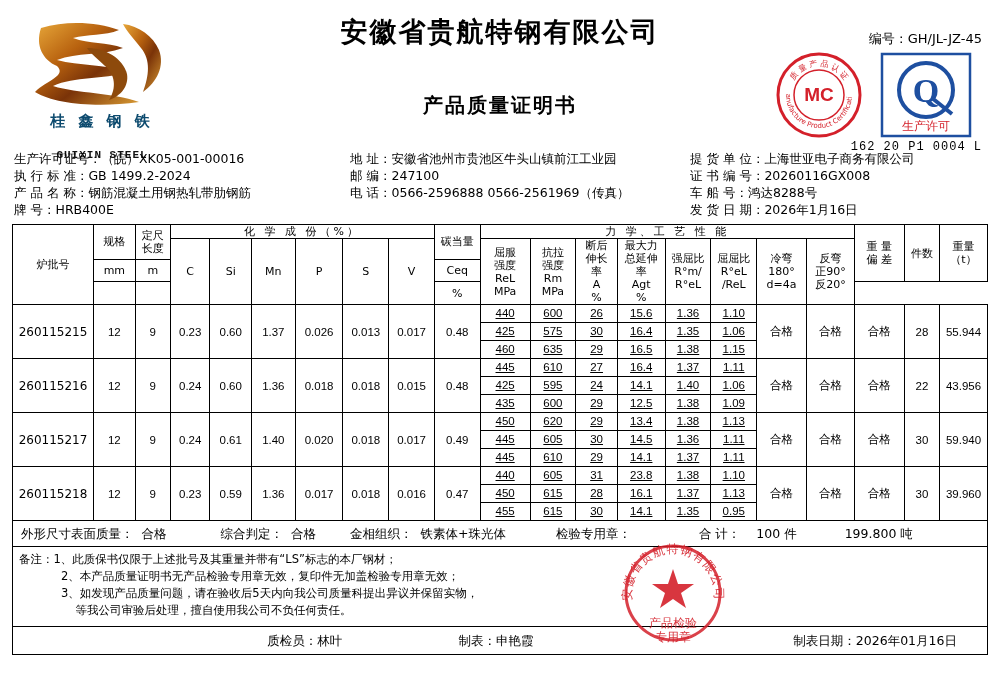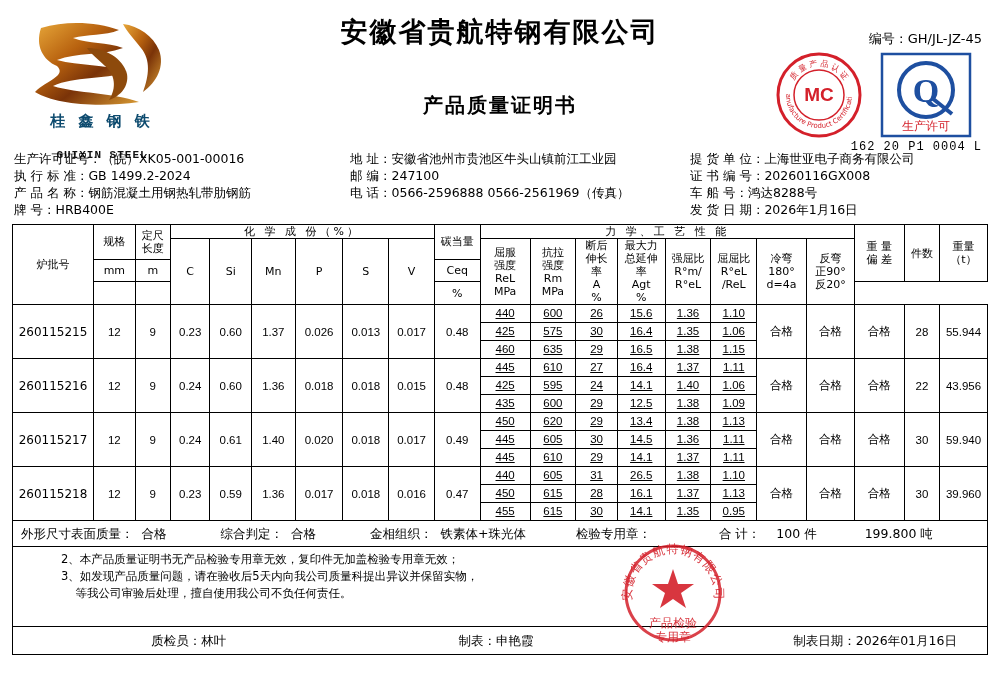--- a/index.html
+++ b/index.html
@@ -107,21 +107,21 @@
     position:relative;height:80px;
   }
   .notes .ln{white-space:pre;}
   .footer{
     margin:0 12px;border:1px solid #000;border-top:none;width:976px;
     box-sizing:border-box;font-family:"DejaVu Sans",sans-serif;
     font-size:12.5px;height:28px;line-height:28px;
     display:flex;
   }
   .footer div{flex:1;text-align:center;}
-  .footer div:first-child{text-align:center;padding-left:22px;}
+  .footer div:first-child{text-align:right;padding-left:22px;}
   .footer div:last-child{text-align:right;padding-right:30px;}
 
   
   .seal-insp{
     position:absolute;left:596px;top:-18px;width:128px;height:128px;
     pointer-events:none;
   }
 </style>
 </head>
 <body>
@@ -549,21 +549,21 @@
           </td>
           <td class="stack num">
             <div class="sub3">
               <div>31</div>
               <div>28</div>
               <div>30</div>
             </div>
           </td>
           <td class="stack num">
             <div class="sub3">
-              <div>26.5</div>
+              <div>23.8</div>
               <div>16.1</div>
               <div>14.1</div>
             </div>
           </td>
           <td class="stack num">
             <div class="sub3">
               <div>1.38</div>
               <div>1.37</div>
               <div>1.35</div>
             </div>
@@ -582,29 +582,30 @@
           <td class="num">39.960</td>
         </tr>
       </tbody>
   </table>
 
   <div class="strip">
     <span class="cell" style="margin-left:8px">外形尺寸表面质量：</span>
     <span class="cell" style="margin-left:4px">合格</span>
     <span class="cell" style="margin-left:50px">综合判定：</span>
     <span class="cell" style="margin-left:4px">合格</span>
-    <span class="cell" style="margin-left:50px">金相组织：</span>
+    <span class="cell" style="margin-left:30px">金相组织：</span>
     <span class="cell" style="margin-left:4px">铁素体+珠光体</span>
     <span class="cell" style="margin-left:46px">检验专用章：</span>
     <span class="cell" style="margin-left:64px">合 计：</span>
     <span class="cell" style="margin-left:12px">100 件</span>
     <span class="cell" style="margin-left:44px">199.800  吨</span>
   </div>
 
   <div class="notes">
+    <div class="ln"><span>备注：</span><span>1、此质保书仅限于上述批号及其重量并带有“LS”标志的本厂钢材；</span></div>
     <div class="ln" style="padding-left:42px">2、本产品质量证明书无产品检验专用章无效，复印件无加盖检验专用章无效；</div>
     <div class="ln" style="padding-left:42px">3、如发现产品质量问题，请在验收后5天内向我公司质量科提出异议并保留实物，</div>
     <div class="ln" style="padding-left:42px">    等我公司审验后处理，擅自使用我公司不负任何责任。</div>
 
     <div class="seal-insp">
       <svg width="128" height="128" viewBox="0 0 128 128">
         <circle cx="64" cy="64" r="47" fill="none" stroke="#d4202a" stroke-width="3" opacity="0.85"></circle>
         <path id="sealTop" d="M22,66 A42,42 0 0,1 106,66" fill="none"></path>
         <text font-size="12" fill="#d4202a" opacity="0.9" font-family="DejaVu Sans" letter-spacing="1">
           <textPath href="#sealTop" startOffset="50%" text-anchor="middle">安徽省贵航特钢有限公司</textPath>

